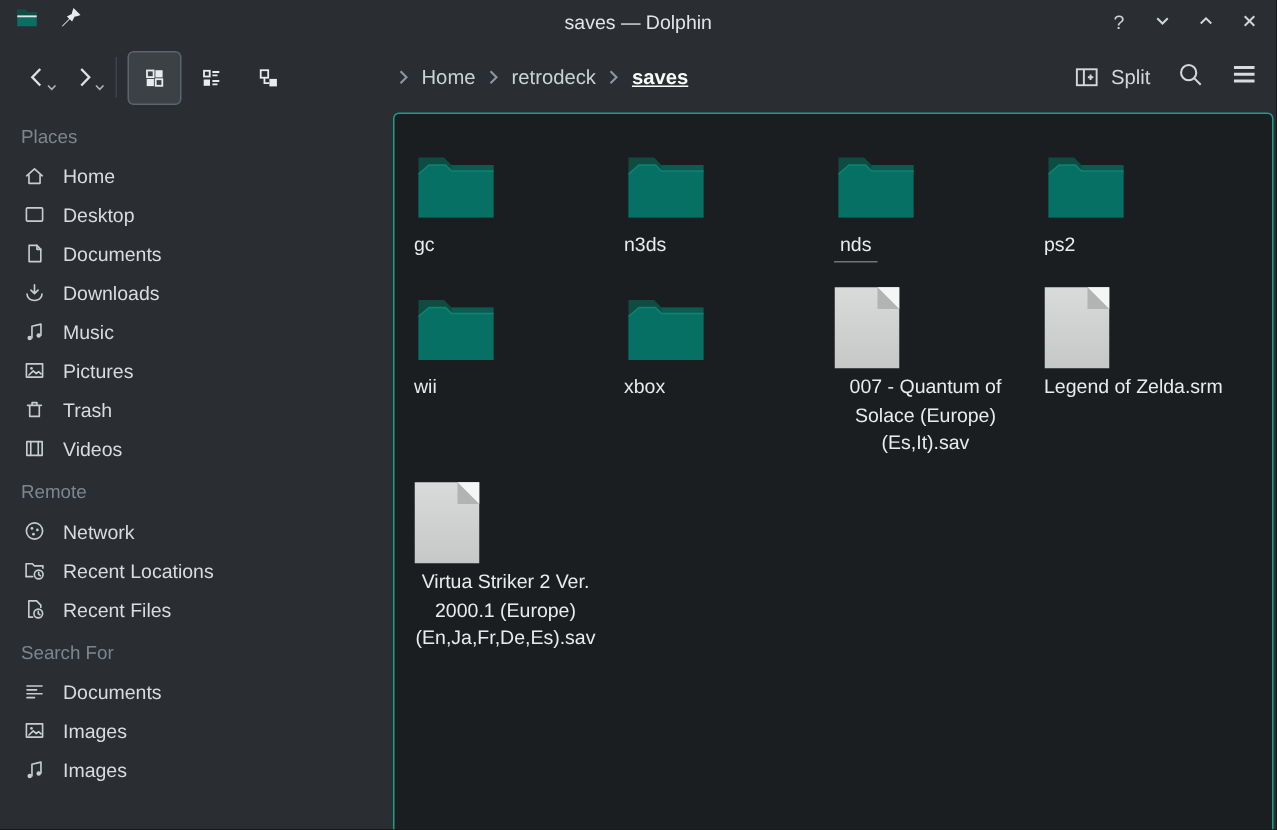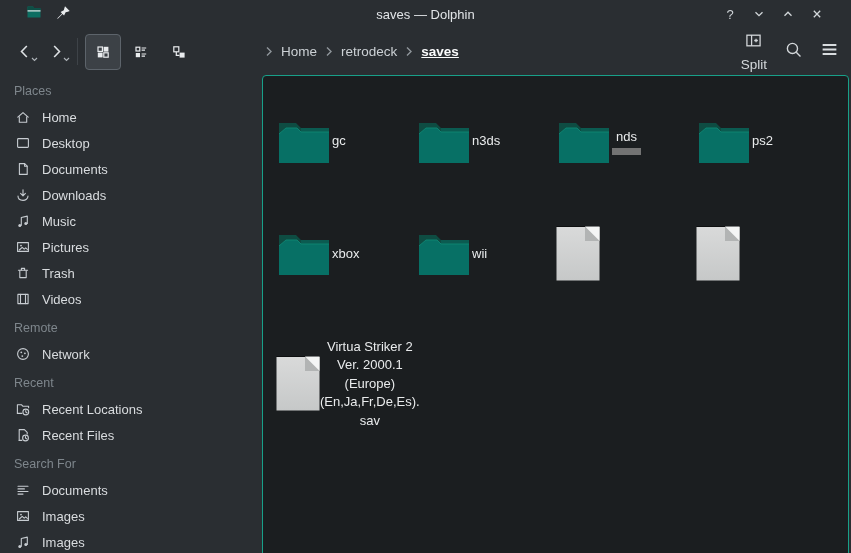--- a/index.html
+++ b/index.html
@@ -1,56 +1,56 @@
 <!DOCTYPE html>
 <html><head>
 <meta charset="utf-8">
 <style>
   html,body{margin:0;padding:0;background:#111;}
   .window{width:851px;height:553px;background:#2a2e32;position:relative;overflow:hidden;
     font-family:"Liberation Sans",sans-serif;color:#e8eaec;}
 
   
-  .titlebar{height:28px;display:flex;align-items:center;padding:0 26px;position:relative;}
+  .titlebar{height:28px;display:flex;align-items:center;padding:0 10px;position:relative;}
   .tb-left{display:flex;align-items:center;gap:14px;z-index:2;}
   .tb-title{position:absolute;left:0;right:0;text-align:center;font-size:13px;color:#e2e5e8;pointer-events:none;}
   .tb-right{margin-left:auto;display:flex;align-items:center;gap:13px;z-index:2;}
   .tb-btn{width:16px;height:16px;display:flex;align-items:center;justify-content:center;color:#ced3d7;font-size:13px;}
 
   
   .toolbar{height:47px;display:flex;align-items:center;padding:0 8px;position:relative;}
   .nav-btn{width:32px;height:32px;position:relative;display:flex;align-items:center;justify-content:center;}
   .nav-caret{position:absolute;right:2px;bottom:2px;}
   .tsep{width:1px;height:27px;background:#3e4348;margin:0 5px;}
   .view-group{display:flex;gap:2px;margin-left:2px;}
   .vbtn{width:34px;height:34px;border-radius:4px;display:flex;align-items:center;justify-content:center;border:1px solid transparent;}
   .vbtn.checked{background:#3c4146;border:1px solid #5d646b;}
   .breadcrumb{position:absolute;left:264px;top:0;bottom:0;display:flex;align-items:center;gap:7px;font-size:13.5px;color:#ccd1d5;}
   .crumb{white-space:nowrap;}
   .crumb-current{font-weight:bold;color:#fbfcfd;text-decoration:underline;}
   .tb-actions{position:absolute;right:12px;top:0;bottom:0;display:flex;align-items:center;gap:17px;}
-  .split-btn{display:flex;align-items:center;gap:8px;font-size:13.5px;color:#d4d8db;flex-direction:column;}
+  .split-btn{display:flex;align-items:center;gap:8px;font-size:13.5px;color:#d4d8db;}
 
   
   .sidebar{position:absolute;top:75px;left:0;width:290px;bottom:0;overflow:hidden;}
   .side-header{height:26px;margin-top:3px;display:flex;align-items:center;padding-left:14px;
     color:#7e868c;font-size:12.5px;}
   .side-item{height:26px;display:flex;align-items:center;gap:11px;padding-left:15px;font-size:13px;color:#d9dcdf;}
   .side-item svg{flex:none;}
   .side-scrollbar{position:absolute;top:13px;right:9px;width:9px;height:437px;border-radius:4.5px;background:#575e65;}
 
   
   .view{position:absolute;left:262px;top:75px;right:2px;bottom:-4px;background:#1b1e20;
     border:1px solid #18a089;border-radius:4px;overflow:hidden;}
   .grid{position:absolute;left:13px;top:18px;display:grid;
     grid-template-columns:repeat(4,140px);grid-template-rows:95px 130px 130px;}
-  .cell{display:flex;flex-direction:row;align-items:center;}
+  .cell{display:flex;flex-direction:column;align-items:flex-start;}
   .icon-box{height:58px;display:flex;align-items:center;justify-content:center;margin-bottom:2px;}
   .item-label{font-size:13px;line-height:18.5px;text-align:center;max-width:122px;color:#e9ebec;overflow-wrap:break-word;}
-  .item-label .hover-underline{display:inline-block;border-bottom:7px solid #737373;padding:0 4px 1px;}
+  .item-label .hover-underline{display:inline-block;border-bottom:1px solid #737373;padding:0 4px 1px;}
 </style>
 </head>
 <body>
 
 <div class="window">
 
   <div class="titlebar">
     <div class="tb-left">
       <span>
         <svg width="16" height="16" viewBox="0 0 16 16">
@@ -238,21 +238,20 @@
         <div class="side-header">Remote</div>
         <div class="side-item">
           <svg width="16" height="16" viewBox="0 0 16 16">
             <circle cx="8" cy="8" r="5.4" fill="none" stroke="#c7ccd1" stroke-width="1.1" stroke-linecap="round" stroke-linejoin="round"></circle>
             <circle cx="6.3" cy="6.3" r="0.9" fill="#c7ccd1"></circle>
             <circle cx="9.9" cy="7.3" r="0.9" fill="#c7ccd1"></circle>
             <circle cx="7.3" cy="10.1" r="0.9" fill="#c7ccd1"></circle>
           </svg>
           <span>Network</span>
         </div>
-        <div class="side-header">Recent</div>
         <div class="side-item">
           <svg width="16" height="16" viewBox="0 0 16 16">
             <path d="M2.4 12.4V3.8h4.2l1.2 1.4h5.8v1.6" fill="none" stroke="#c7ccd1" stroke-width="1.1" stroke-linecap="round" stroke-linejoin="round"></path>
             <path d="M2.4 12.4h4.4" fill="none" stroke="#c7ccd1" stroke-width="1.1" stroke-linecap="round" stroke-linejoin="round"></path>
             <circle cx="10.8" cy="11" r="2.9" fill="none" stroke="#c7ccd1" stroke-width="1.1" stroke-linecap="round" stroke-linejoin="round"></circle>
             <path d="M10.8 9.6v1.5l1.1.7" fill="none" stroke="#c7ccd1" stroke-width="1.1" stroke-linecap="round" stroke-linejoin="round"></path>
           </svg>
           <span>Recent Locations</span>
         </div>
         <div class="side-item">
@@ -339,64 +338,66 @@
         </div>
         <div class="cell">
           <div class="icon-box">
             <svg width="56" height="46" viewBox="0 0 56 46">
   <path d="M3 5h17l5 5h28v35H3Z" fill="#0e4c42"></path>
   <path d="M25 10h28v5H25Z" fill="#0b5b51"></path>
   <path d="M3 45V16l7-6h11l4 4h28v31Z" fill="#077065"></path>
   <path d="M3 16l7-6h11l4 4h28" fill="none" stroke="#0e8371" stroke-width="1"></path>
 </svg>
           </div>
+          <div class="item-label">wii</div>
+        </div>
+        <div class="cell">
+          <div class="icon-box">
+            <svg width="56" height="46" viewBox="0 0 56 46">
+  <path d="M3 5h17l5 5h28v35H3Z" fill="#0e4c42"></path>
+  <path d="M25 10h28v5H25Z" fill="#0b5b51"></path>
+  <path d="M3 45V16l7-6h11l4 4h28v31Z" fill="#077065"></path>
+  <path d="M3 16l7-6h11l4 4h28" fill="none" stroke="#0e8371" stroke-width="1"></path>
+</svg>
+          </div>
           <div class="item-label">xbox</div>
-        </div>
-        <div class="cell">
-          <div class="icon-box">
-            <svg width="56" height="46" viewBox="0 0 56 46">
-  <path d="M3 5h17l5 5h28v35H3Z" fill="#0e4c42"></path>
-  <path d="M25 10h28v5H25Z" fill="#0b5b51"></path>
-  <path d="M3 45V16l7-6h11l4 4h28v31Z" fill="#077065"></path>
-  <path d="M3 16l7-6h11l4 4h28" fill="none" stroke="#0e8371" stroke-width="1"></path>
-</svg>
-          </div>
-          <div class="item-label">wii</div>
         </div>
         <div class="cell">
           <div class="icon-box">
             <svg width="44" height="55" viewBox="0 0 44 55">
   <defs>
                 <linearGradient id="pg" x1="0" y1="0" x2="0" y2="1">
     <stop offset="0" stop-color="#d9dadа"></stop>
                   <stop offset="0" stop-color="#d9dada"></stop>
                   <stop offset="1" stop-color="#c6c8c8"></stop>
   </linearGradient>
               </defs>
   <rect x="0.5" y="0.5" width="43" height="54" fill="url(#pg)"></rect>
   <path d="M29 0.5 H43.5 V15 Z" fill="#f4f5f5"></path>
   <path d="M29 0.5 43.5 15 H29 Z" fill="#b2b4b4"></path>
 </svg>
           </div>
+          <div class="item-label">007 - Quantum of Solace (Europe) (Es,It).​sav</div>
         </div>
         <div class="cell">
           <div class="icon-box">
             <svg width="44" height="55" viewBox="0 0 44 55">
   <defs>
                 <linearGradient id="pg" x1="0" y1="0" x2="0" y2="1">
     <stop offset="0" stop-color="#d9dadа"></stop>
                   <stop offset="0" stop-color="#d9dada"></stop>
                   <stop offset="1" stop-color="#c6c8c8"></stop>
   </linearGradient>
               </defs>
   <rect x="0.5" y="0.5" width="43" height="54" fill="url(#pg)"></rect>
   <path d="M29 0.5 H43.5 V15 Z" fill="#f4f5f5"></path>
   <path d="M29 0.5 43.5 15 H29 Z" fill="#b2b4b4"></path>
 </svg>
           </div>
+          <div class="item-label">Legend of Zelda.​srm</div>
         </div>
         <div class="cell">
           <div class="icon-box">
             <svg width="44" height="55" viewBox="0 0 44 55">
   <defs>
                 <linearGradient id="pg" x1="0" y1="0" x2="0" y2="1">
     <stop offset="0" stop-color="#d9dadа"></stop>
                   <stop offset="0" stop-color="#d9dada"></stop>
                   <stop offset="1" stop-color="#c6c8c8"></stop>
   </linearGradient>

